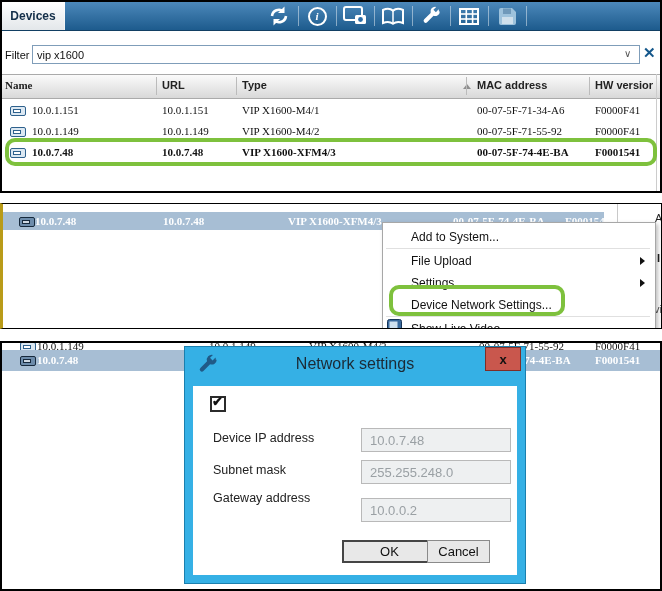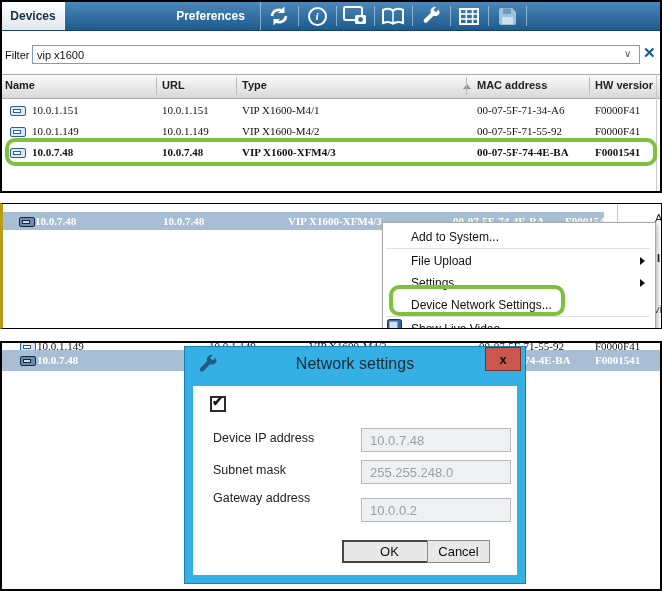--- a/index.html
+++ b/index.html
@@ -72,23 +72,20 @@
   .btn.cancel{left:234px;width:63px;border:1px solid #8a8a8a;}
 </style>
 </head>
 <body>
 
 <div id="sec1" class="section">
   <div class="tabbar">
     <div class="tab active" style="left:0;width:62px;">
       <span>Devices</span>
     </div>
-    <div class="tab" style="left:159px;width:99px;">
-      <span>Preferences</span>
-    </div>
     <div class="tbsep" style="left:296px;"></div>
     <div class="tbsep" style="left:334px;"></div>
     <div class="tbsep" style="left:372px;"></div>
     <div class="tbsep" style="left:410px;"></div>
     <div class="tbsep" style="left:448px;"></div>
     <div class="tbsep" style="left:486px;"></div>
     <div class="tbsep" style="left:524px;"></div>
 
     <div class="ticn" style="left:258px;">
       <svg width="22" height="20" viewBox="0 0 22 20">
@@ -136,21 +133,21 @@
       </svg>
     </div>
   </div>
 
   <span class="filter-label">Filter</span>
   <input class="filter-input" type="text" value="vip x1600" style="">
   <span class="combo-chevron">∨</span>
   <span class="clear-x">✕</span>
 
   <div class="thead">
-    <span class="th" style="left:3px;">Name</span>
+    <span class="th" style="left:3px;font-family:Liberation Serif, serif;">Name</span>
     <span class="th" style="left:160px;">URL</span>
     <span class="th" style="left:240px;">Type</span>
     <span class="th" style="left:475px;">MAC address</span>
     <span class="th" style="left:593px;width:58px;">HW version</span>
     <span class="sort-up"></span>
     <span class="colsep" style="left:154px;"></span>
     <span class="colsep" style="left:234px;"></span>
     <span class="colsep" style="left:464px;"></span>
     <span class="colsep" style="left:587px;"></span>
   </div>

